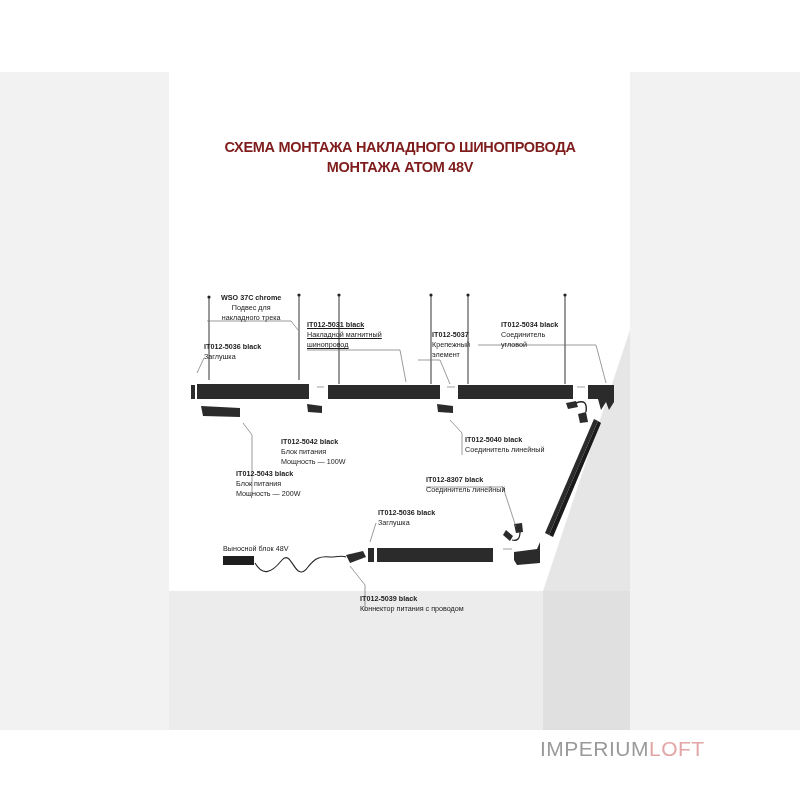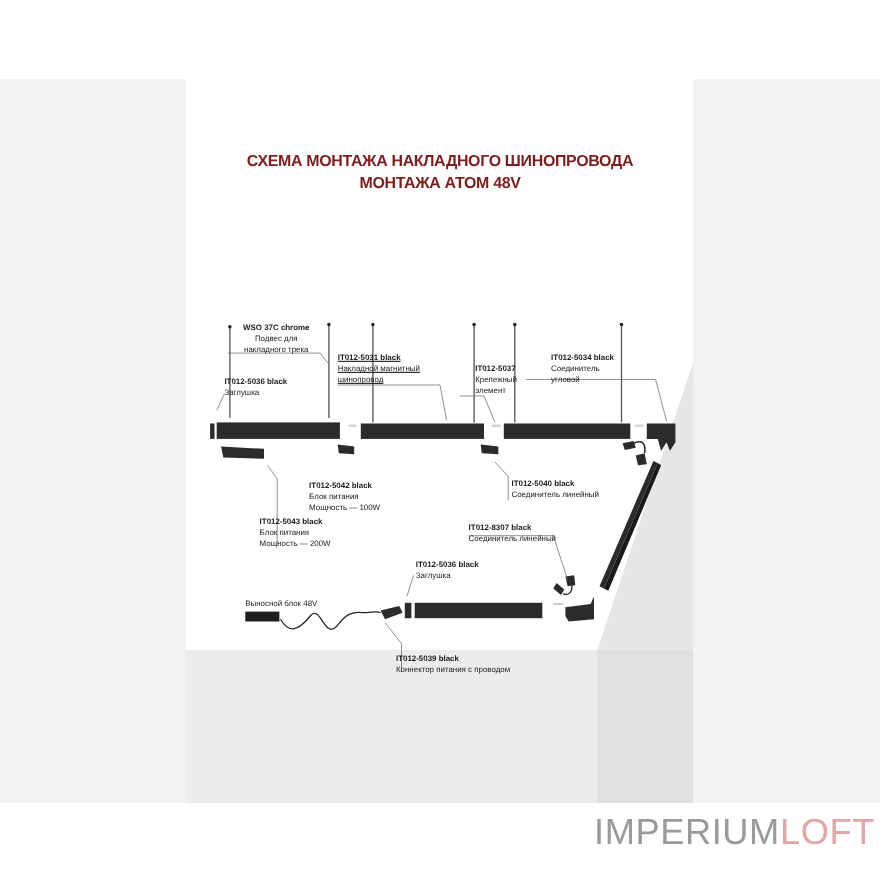--- a/index.html
+++ b/index.html
@@ -7,21 +7,21 @@
     .bg-left { position:absolute; left:0; top:72px; width:169px; height:658px; background:#f2f2f2; }
     .bg-right { position:absolute; left:630px; top:72px; width:170px; height:658px; background:#f2f2f2; }
     .bg-center { position:absolute; left:169px; top:72px; width:461px; height:658px; background:#ffffff; }
     .floor { position:absolute; left:169px; top:591px; width:461px; height:139px; background:#ececec; }
     svg.diagram { position:absolute; left:0; top:0; width:800px; height:800px; }
     .title { position:absolute; left:170px; width:460px; text-align:center; font-size:14.5px; font-weight:bold; color:#7f1d1d; letter-spacing:-0.3px; }
     .title.l1 { top:139px; }
     .title.l2 { top:159px; }
     .label { position:absolute; font-size:7.2px; color:#1a1a1a; line-height:10px; white-space:nowrap; }
     .label .code { font-weight:bold; }
-    .brand { position:absolute; left:540px; top:737px; font-size:33px; letter-spacing:0.5px; font-weight:normal; }
+    .brand { position:absolute; left:540px; top:737px; font-size:21px; letter-spacing:0.5px; font-weight:normal; }
     .brand .a { color:#9a9a9a; }
     .brand .b { color:#e3a6a6; }
   </style>
 </head>
 <body>
 
 <div class="bg-left"></div>
 <div class="bg-right"></div>
 <div class="bg-center"></div>
 <div class="floor"></div>

